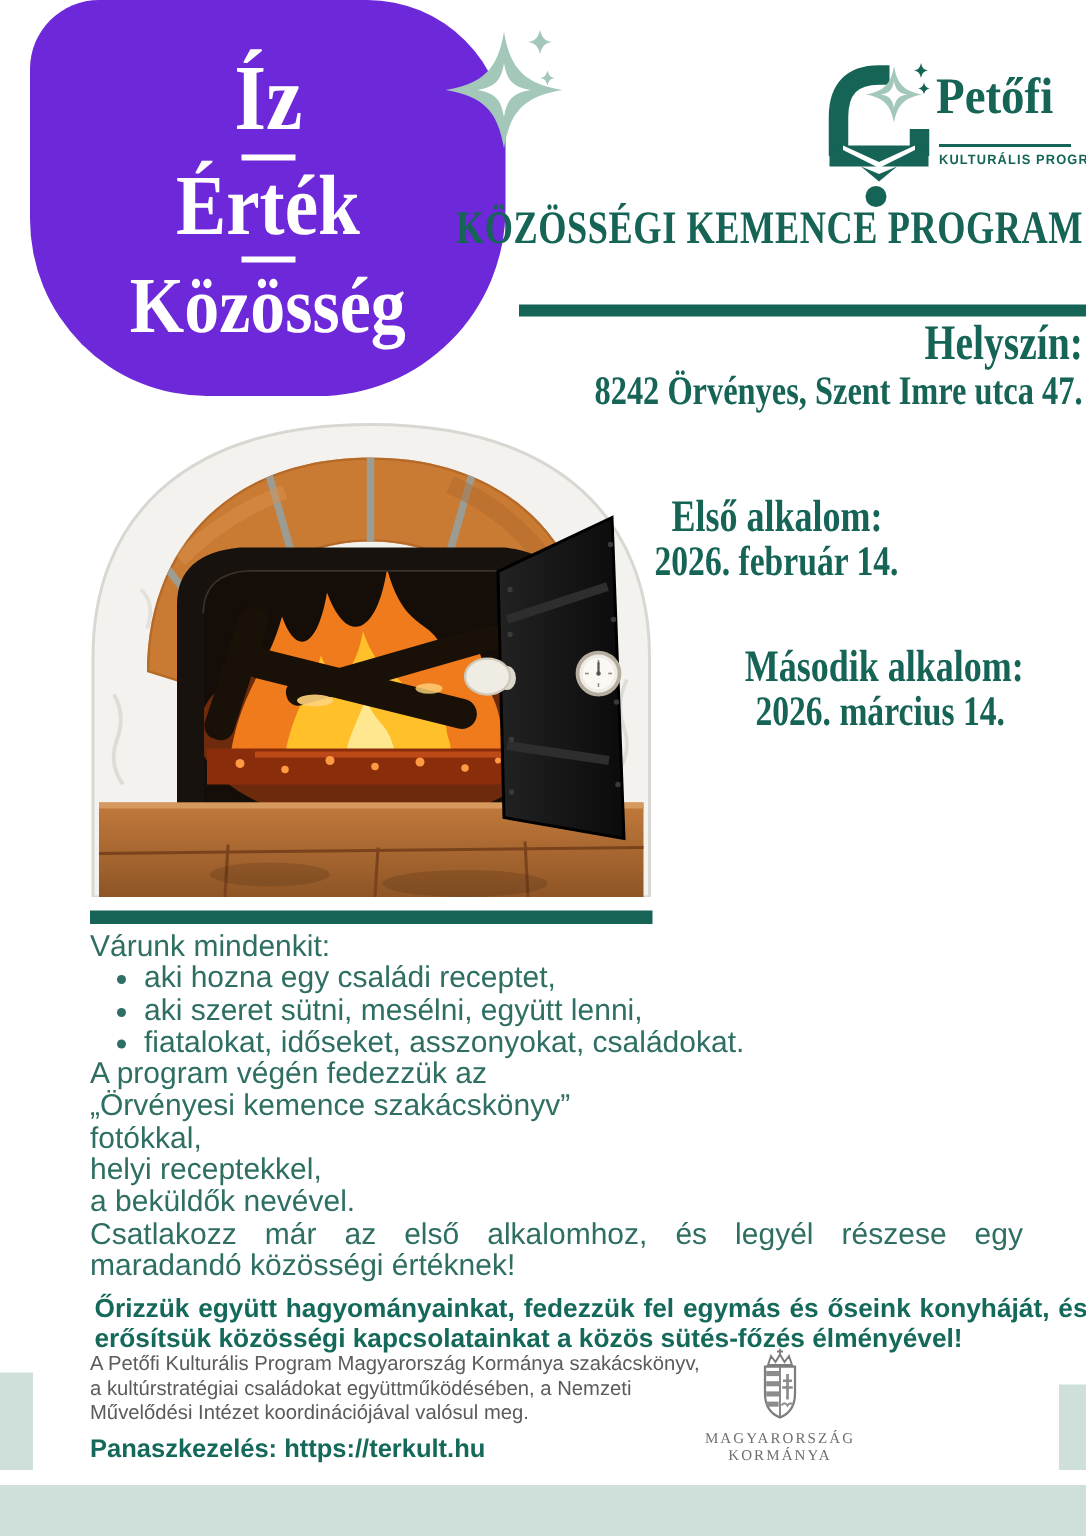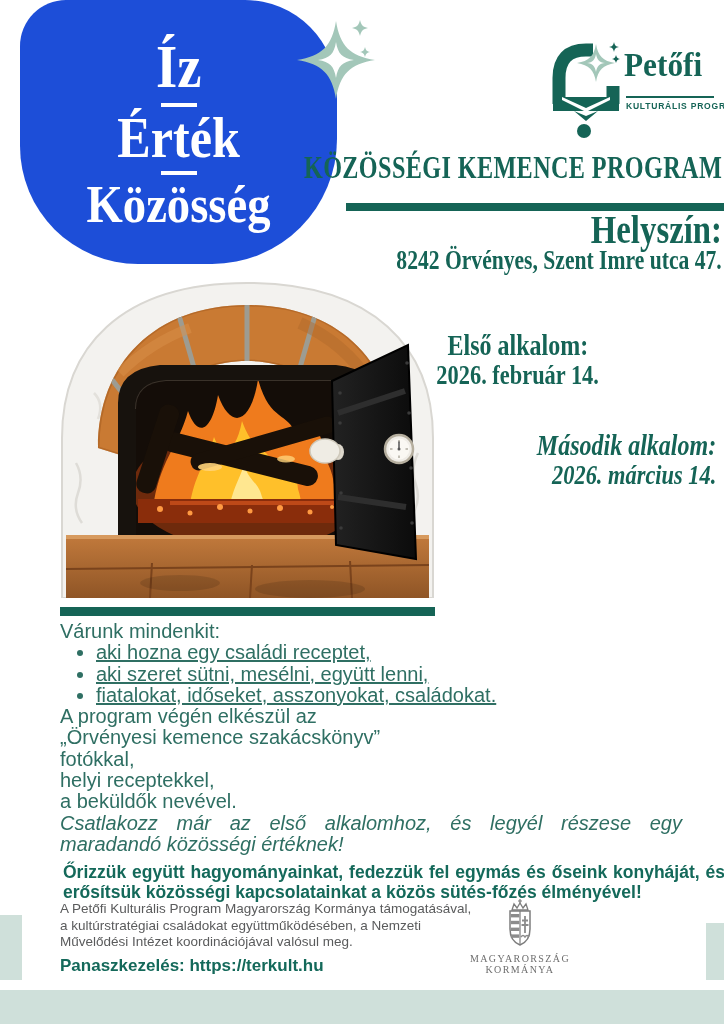--- a/index.html
+++ b/index.html
@@ -1,61 +1,61 @@
 <!DOCTYPE html>
 <html><head>
 <meta charset="utf-8">
 <style>
   html,body{margin:0;padding:0;background:#ffffff;}
   .poster{position:relative;width:724px;height:1024px;background:#ffffff;overflow:hidden;
           font-family:"Liberation Sans", sans-serif;}
   .abs{position:absolute;}
 
   
-  .badge{left:20px;top:0;width:317px;height:264px;background:#1d4ed8;
+  .badge{left:20px;top:0;width:317px;height:264px;background:#6d28d9;
          border-radius:46px 92px 125px 118px;display:flex;flex-direction:column;
          align-items:center;justify-content:center;color:#ffffff;text-align:center;padding-top:2px;box-sizing:border-box;}
   .badge .bline{font-family:"Liberation Serif","DejaVu Serif",serif;font-weight:700;
                 display:inline-block;transform:scaleX(.88);line-height:1.02;}
   .badge .b1{font-size:62px;}
   .badge .b2{font-size:57px;}
   .badge .b3{font-size:53px;}
   .badge .bdiv{width:36px;height:4px;background:#ffffff;margin:4px 0 2px 0;}
 
   
   .hser{font-family:"Liberation Serif","DejaVu Serif",serif;font-weight:700;color:#156456;white-space:nowrap;}
   .cx{display:inline-block;transform:scaleX(.78);}
   .cx80{display:inline-block;transform:scaleX(.8);}
   .o-right{transform-origin:right center;}
   .o-center{transform-origin:center center;}
 
-  .title{right:2px;top:150px;font-size:31px;letter-spacing:.5px;}
+  .title{right:2px;top:134px;font-size:31px;letter-spacing:.5px;}
   .title-rule{left:346px;top:203px;width:378px;height:8px;background:#156456;}
 
   .location{right:2px;top:212px;text-align:right;}
-  .location .loc-label{font-size:41px;line-height:34px;}
+  .location .loc-label{font-size:33px;line-height:34px;}
   .location .loc-addr{font-size:27px;line-height:28px;}
 
   .session{line-height:1.04;}
   .session .s-label{font-size:30px;}
   .session .s-date{font-size:28px;}
   .sess1{left:408px;top:329px;width:220px;text-align:center;}
-  .sess2{right:8px;top:429px;width:300px;text-align:right;font-style:italic;}
+  .sess2{right:8px;top:429px;width:300px;text-align:center;}
   .sess3{left:428px;top:528px;width:244px;text-align:center;}
 
   
   .photo{left:60px;top:253px;width:375px;height:345px;}
   .photo-bar{left:60px;top:607px;width:375px;height:9px;background:#156456;}
 
   
   .body-col{left:60px;top:621px;width:648px;color:#2f6f63;font-size:20px;line-height:21.3px;}
-  .body-col ul{margin:0;padding:0 0 0 36px;list-style:disc;text-decoration:underline;}
+  .body-col ul{margin:0;padding:0 0 0 36px;list-style:disc;}
   .body-col li::marker{color:#2f6f63;}
   .prog-line{white-space:nowrap;}
-  .cta{width:622px;text-align:justify;font-style:italic;}
+  .cta{width:622px;text-align:justify;}
   .highlight{position:relative;left:-18px;width:662px;margin-top:8px;
              font-weight:700;font-size:17.5px;line-height:19.5px;color:#14695a;text-align:justify;margin-left:21px;}
 
   
   .footnote{left:60px;top:901px;font-size:13.5px;line-height:16.5px;color:#5a5b5c;}
   .panasz{left:60px;top:956px;font-size:17px;font-weight:700;color:#14695a;white-space:nowrap;}
 
   .govlogo{left:464px;top:899px;width:112px;text-align:center;color:#6e6e6e;}
   .govlogo .gl-line{font-family:"Liberation Serif","DejaVu Serif",serif;font-size:10px;
                     letter-spacing:1.4px;line-height:11px;}
@@ -246,31 +246,31 @@
 
   <div class="abs photo-bar"></div>
 
   <div class="abs body-col">
     <div>Várunk mindenkit:</div>
     <ul>
       <li>aki hozna egy családi receptet,</li>
       <li>aki szeret sütni, mesélni, együtt lenni,</li>
       <li>fiatalokat, időseket, asszonyokat, családokat.</li>
     </ul>
-    <div class="prog-line">A program végén elkészül az</div>
+    <div class="prog-line">A program végén fedezzük az</div>
     <div class="prog-line">„Örvényesi kemence szakácskönyv”</div>
     <div class="prog-line">fotókkal,</div>
     <div class="prog-line">helyi receptekkel,</div>
     <div class="prog-line">a beküldők nevével.</div>
     <div class="cta">Csatlakozz már az első alkalomhoz, és legyél részese egy maradandó közösségi értéknek!</div>
     <div class="highlight">Őrizzük együtt hagyományainkat, fedezzük fel egymás és őseink konyháját, és erősítsük közösségi kapcsolatainkat a közös sütés-főzés élményével!</div>
   </div>
 
   <div class="abs footnote">
-    <div>A Petőfi Kulturális Program Magyarország Kormánya támogatásával,</div>
+    <div>A Petőfi Kulturális Program Magyarország Kormánya szakácskönyv,</div>
     <div>a kultúrstratégiai családokat együttműködésében, a Nemzeti</div>
     <div>Művelődési Intézet koordinációjával valósul meg.</div>
   </div>
   <div class="abs panasz">Panaszkezelés: https://terkult.hu</div>
 
   <div class="abs govlogo">
     <svg width="36" height="50" viewBox="0 0 36 50">
       <path d="M18,0 V4 M16,2 H20" stroke="#7d7d7d" stroke-width="1.2" fill="none"></path>
       <path d="M10,11 L12,5 L15,9 L18,4 L21,9 L24,5 L26,11 Z" fill="none" stroke="#7d7d7d" stroke-width="1.3"></path>
       <path d="M8,12 H28 V30 Q28,42 18,46 Q8,42 8,30 Z" fill="none" stroke="#7d7d7d" stroke-width="1.5"></path>

